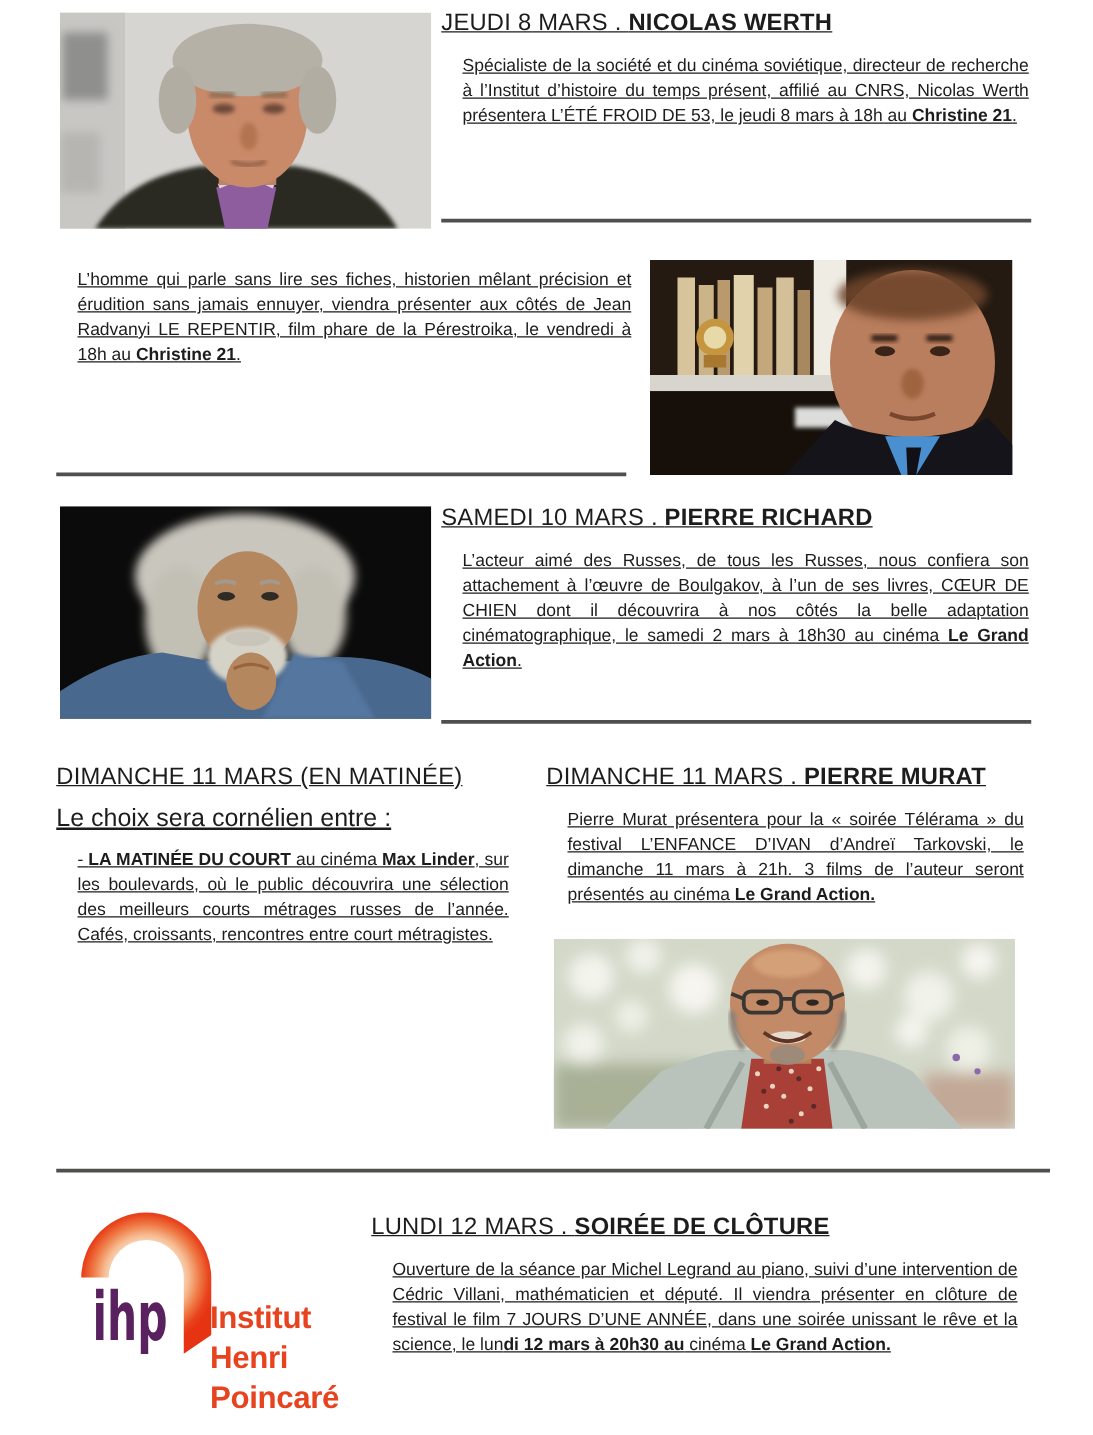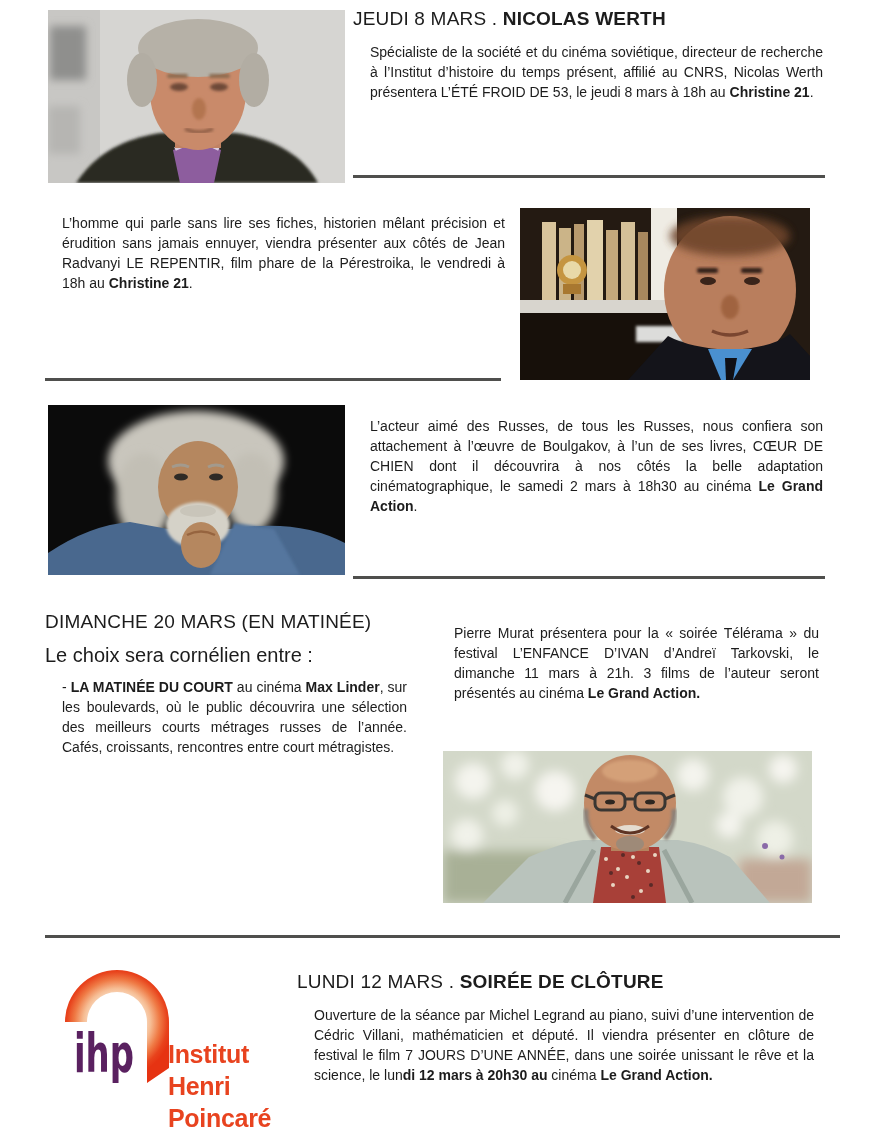--- a/index.html
+++ b/index.html
@@ -1,20 +1,20 @@
 <!DOCTYPE html>
 <html lang="fr"><head>
 <meta charset="utf-8">
 <style>
   html,body{margin:0;padding:0;background:#ffffff;}
   #page{
     position:relative;width:874px;height:1148px;background:#fff;
     font-family:"Liberation Sans","DejaVu Sans",sans-serif;color:#1c1c1c;overflow:hidden;
   }
-  .abs{position:absolute;}
+  .abs{position:absolute;text-decoration:underline;}
   h2.head{font-size:19px;font-weight:normal;margin:0;white-space:nowrap;letter-spacing:.2px;}
   .b{font-weight:bold;}
   p.body{font-size:14px;line-height:20px;text-align:justify;margin:12px 0 0 0;hyphens:auto;}
   p.intro{font-size:20px;line-height:20px;margin:12px 0 0 0;}
   .indent{padding-left:17px;box-sizing:border-box;}
   .gap{margin-top:17px;}
   .rule{position:absolute;height:3px;background:#4f4f4d;}
   figure.photo{position:absolute;margin:0;padding:0;}
   figure.photo svg{display:block;width:100%;height:100%;}
   #logo-arch{position:absolute;left:62px;top:965px;width:112px;height:128px;}
@@ -114,31 +114,33 @@
       <ellipse cx="133" cy="72" rx="7" ry="3.5" fill="#2e2a26"></ellipse>
       <ellipse cx="168" cy="72" rx="7" ry="3.5" fill="#2e2a26"></ellipse>
       <path d="M124,62 Q133,58 141,62" stroke="#a39a8d" stroke-width="3" fill="none"></path>
       <path d="M160,62 Q168,58 176,62" stroke="#a39a8d" stroke-width="3" fill="none"></path>
       <ellipse cx="153" cy="140" rx="20" ry="23" fill="#b5875f"></ellipse>
       <path d="M139,130 Q153,123 167,130" stroke="#96643f" stroke-width="2.5" fill="none"></path>
     </svg>
   </figure>
 
   <div class="abs" style="left:353px;top:404px;width:470px;">
+    <h2 class="head"><span>SAMEDI 10 MARS</span><span> . </span><span class="b">PIERRE RICHARD</span></h2>
     <p class="body indent"><span>L’acteur aimé des Russes, de tous les Russes, nous confiera son attachement à l’œuvre de Boulgakov, à l’un de ses livres, CŒUR DE CHIEN dont il découvrira à nos côtés la belle adaptation cinématographique, le samedi 2 mars à 18h30 au cinéma </span><span class="b">Le Grand Action</span><span>.</span></p>
   </div>
   <div class="rule" style="left:353px;top:576px;width:472px;"></div>
 
   <div class="abs" style="left:45px;top:611px;width:362px;">
-    <h2 class="head" style="white-space:normal;"><span>DIMANCHE 20 MARS (EN MATINÉE)</span></h2>
+    <h2 class="head" style="white-space:normal;"><span>DIMANCHE 11 MARS (EN MATINÉE)</span></h2>
     <p class="intro">Le choix sera cornélien entre :</p>
     <p class="body indent gap"><span>- </span><span class="b">LA MATINÉE DU COURT</span><span> au cinéma </span><span class="b">Max Linder</span><span>, sur les boulevards, où le public découvrira une sélection des meilleurs courts métrages russes de l’année. Cafés, croissants, rencontres entre court métragistes.</span></p>
   </div>
 
   <div class="abs" style="left:437px;top:611px;width:382px;">
+    <h2 class="head"><span>DIMANCHE 11 MARS</span><span> . </span><span class="b">PIERRE MURAT</span></h2>
     <p class="body indent"><span>Pierre Murat présentera pour la « soirée Télérama » du festival L’ENFANCE D’IVAN d’Andreï Tarkovski, le dimanche 11 mars à 21h. 3 films de l’auteur seront présentés au cinéma </span><span class="b">Le Grand Action.</span></p>
   </div>
   <figure class="photo" style="left:443px;top:751px;width:369px;height:152px;" role="img" aria-label="Portrait de Pierre Murat souriant, lunettes, veste claire et chemise fleurie devant des arbres en fleurs">
     <svg viewBox="0 0 369 152">
       <defs>
         <filter id="b3" x="-60%" y="-60%" width="220%" height="220%">
             <feGaussianBlur stdDeviation="6"></feGaussianBlur>
           </filter>
       </defs>
       <rect width="369" height="152" fill="#d3d8c9"></rect>

